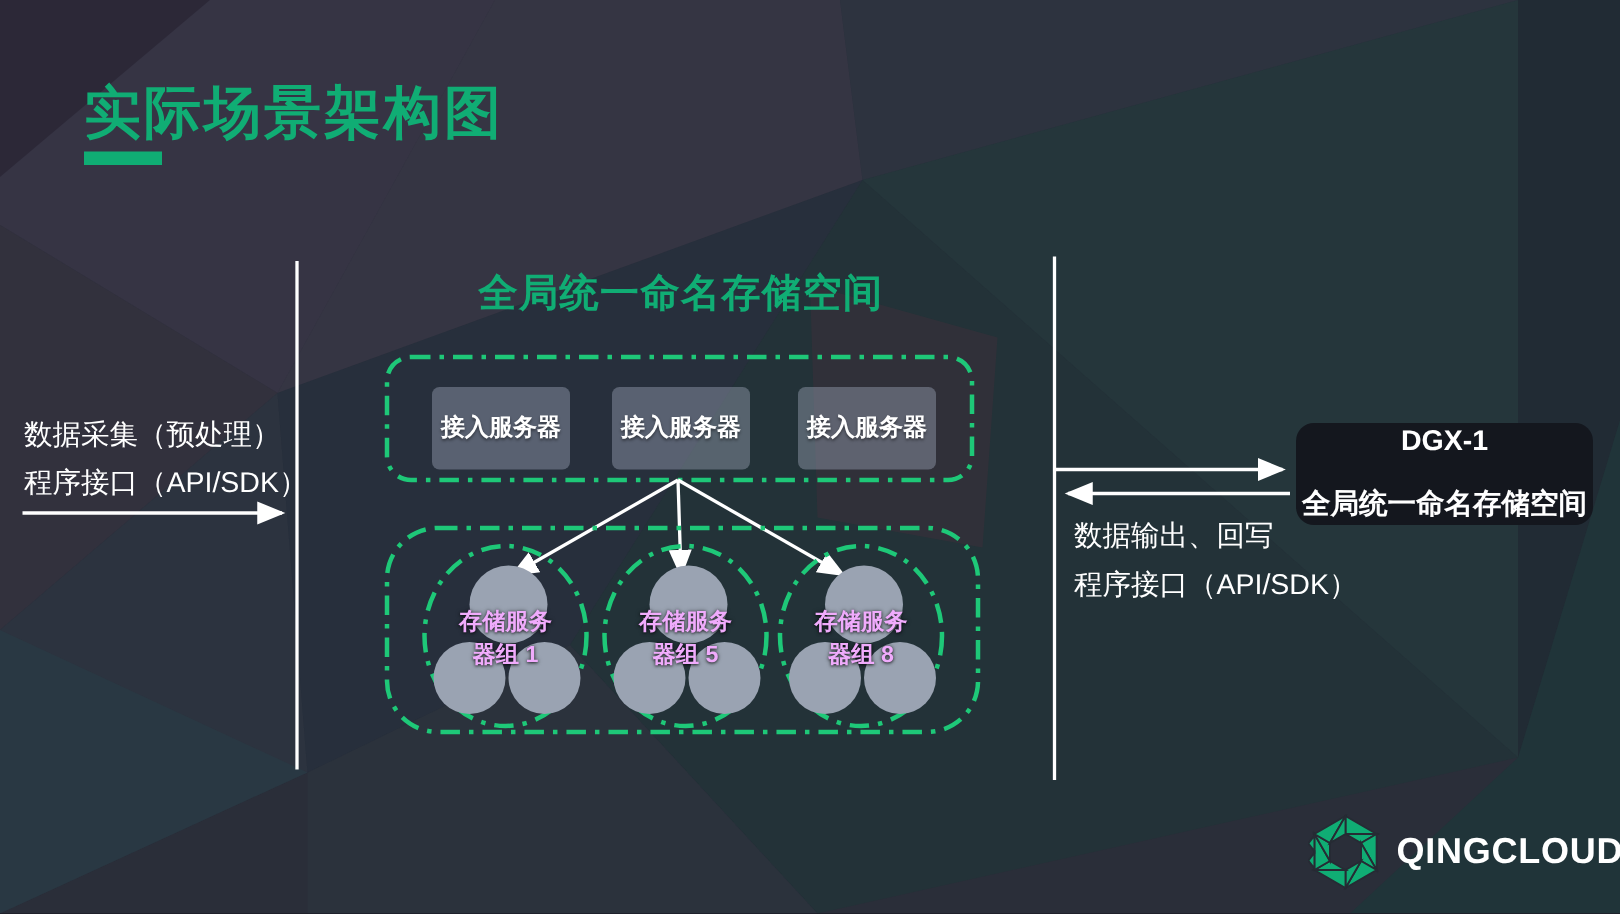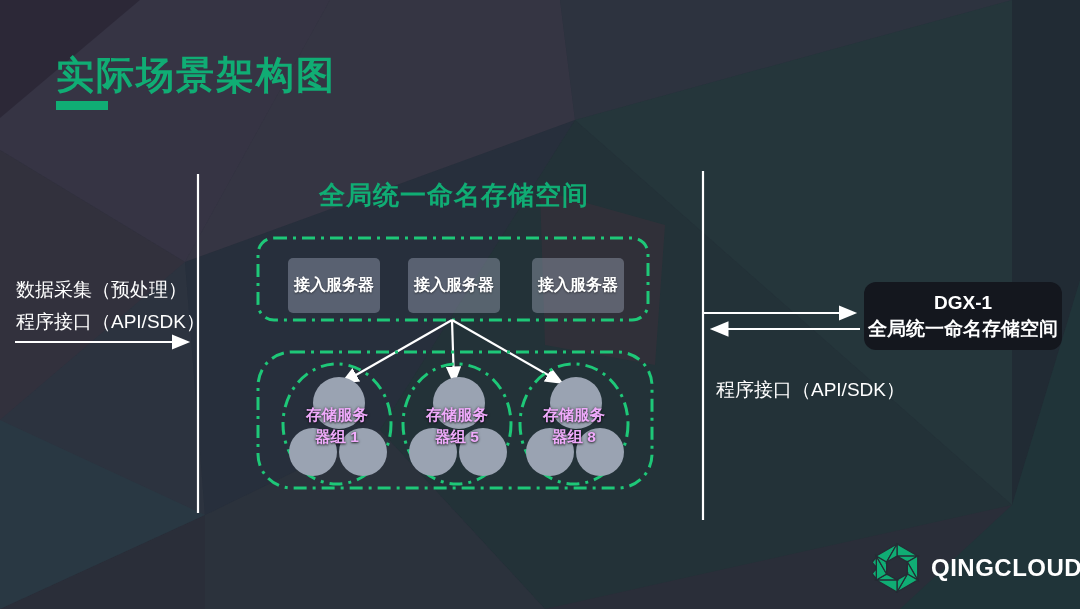--- a/index.html
+++ b/index.html
@@ -53,21 +53,21 @@
   .storage-label{
     position:absolute;top:404px;width:120px;text-align:center;
     font-size:15.5px;font-weight:700;line-height:1.4;color:#f0abfc;
     text-shadow:0 1px 2px rgba(0,0,0,.65), 0 0 3px rgba(0,0,0,.5);
   }
   .sg1{left:277px;} .sg2{left:397px;} .sg3{left:514px;}
 
   .dgx-box{
     position:absolute;left:864px;top:282px;width:198px;height:68px;
     background:var(--dgx-box-bg);border-radius:12px;
-    display:flex;flex-direction:column;align-items:center;justify-content:center;
+    display:flex;flex-direction:column;align-items:center;justify-content:space-between;
     font-size:19px;font-weight:700;line-height:1.35;color:#fff;
   }
 
   .logo{
     position:absolute;left:872px;top:543px;
     display:flex;align-items:center;gap:9px;
   }
   .logo-text{
     font-size:24px;font-weight:700;color:#fff;letter-spacing:0.5px;
   }
@@ -167,20 +167,21 @@
   <div class="storage-label sg3">
     <div>存储服务</div>
     <div>器组 8</div>
   </div>
 
   <div class="dgx-box">
     <div>DGX-1</div>
     <div>全局统一命名存储空间</div>
   </div>
 
+  <div class="side-text rf1">数据输出、回写</div>
   <div class="side-text rf2">程序接口（API/SDK）</div>
 
   <div class="logo">
     <svg width="50" height="50" viewBox="0 0 48 48" aria-hidden="true">
 
       <polygon class="hexseg" points="24,1 43.9,12.5 24,12.5"></polygon>
       <polygon class="hexseg" points="43.9,12.5 33.96,18.25 24,12.5"></polygon>
       <polygon class="hexseg" points="43.9,12.5 43.9,35.5 33.96,18.25"></polygon>
       <polygon class="hexseg" points="43.9,35.5 33.96,29.75 33.96,18.25"></polygon>
       <polygon class="hexseg" points="43.9,35.5 24,47 33.96,29.75"></polygon>

